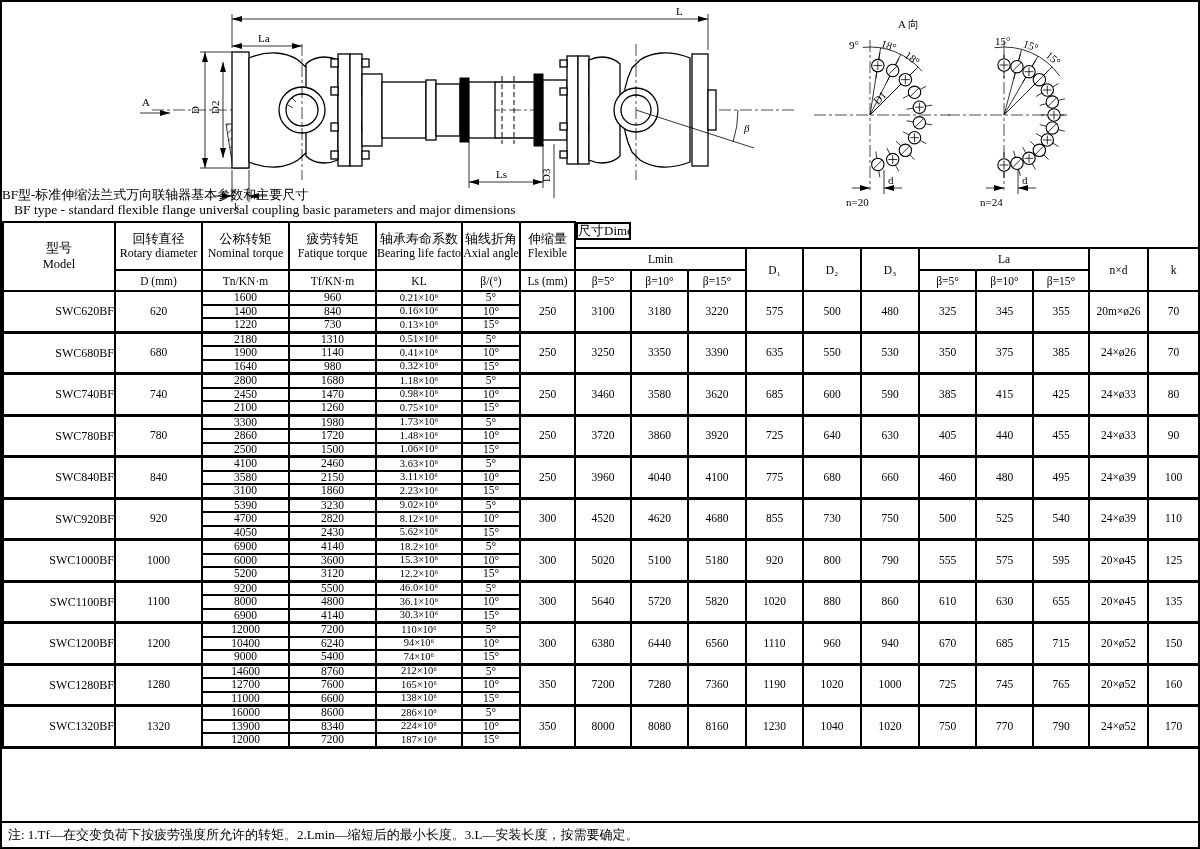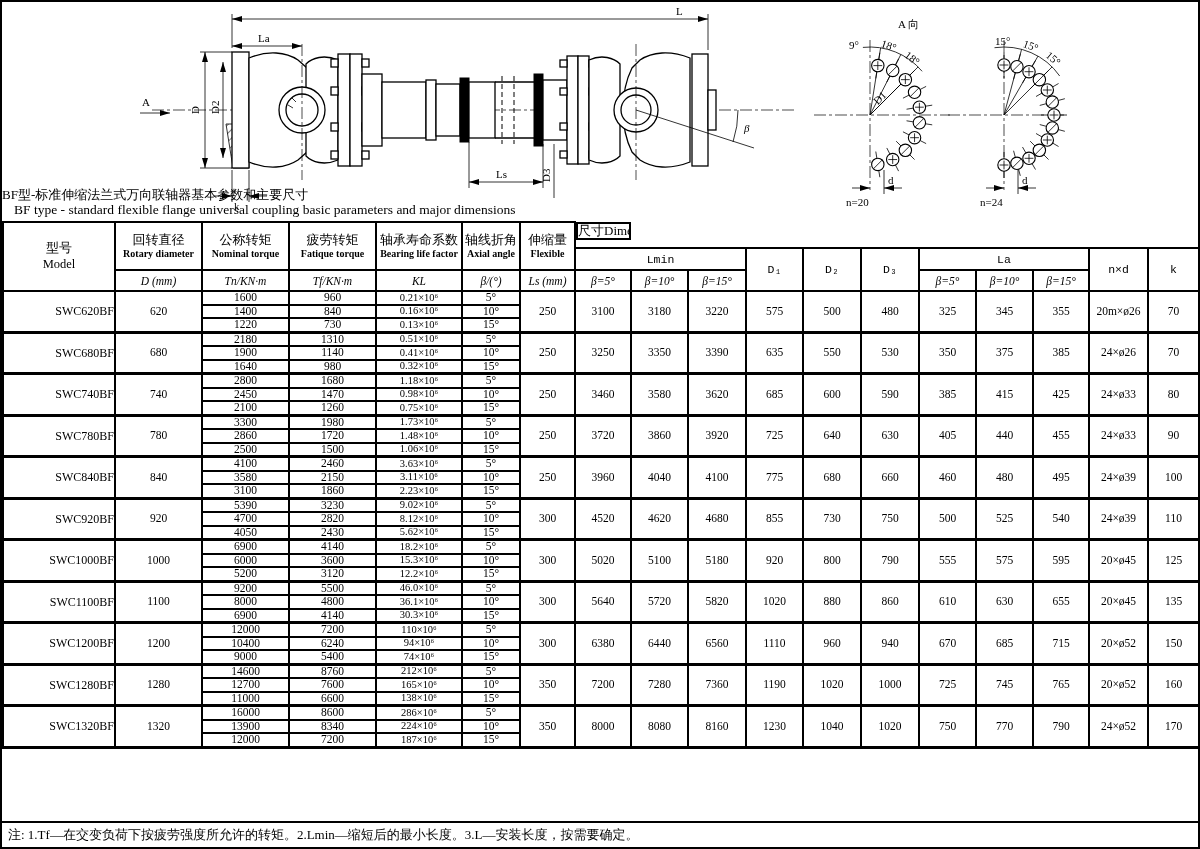--- a/index.html
+++ b/index.html
@@ -9,23 +9,23 @@
   svg .blk{fill:#000;stroke:#000;}
   svg .dimln{stroke:#000;stroke-width:.8;fill:none;}
   svg .cl{stroke:#000;stroke-width:.7;fill:none;stroke-dasharray:12 3 3 3;}
   svg .dsh{stroke:#000;stroke-width:1;stroke-dasharray:5 3;fill:none;}
   svg .bolt{fill:#fff;stroke:#000;stroke-width:1.1;}
   .cap1{position:absolute;left:0;top:184px;font-size:13px;}
   .cap2{position:absolute;left:12px;top:200px;font-size:13.5px;}
   .tblwrap{position:absolute;top:219px;left:0;width:1196px;height:626px;display:flex;flex-direction:column;}
   table{table-layout:fixed;border-collapse:collapse;width:1196px;}
   th,td{border:2px solid #000;padding:0;text-align:center;vertical-align:middle;font-weight:normal;overflow:hidden;white-space:nowrap;}
-  thead tr.h1{height:26px;} thead tr.h2{height:22px;font-family:Liberation Mono, monospace;} thead tr.h3{height:21px;font-style:italic;}
+  thead tr.h1{height:26px;} thead tr.h2{height:22px;} thead tr.h3{height:21px;}
   thead .cn{display:block;font-size:13px;line-height:1.1;}
-  thead .en{display:block;font-size:10px;line-height:1.1;font-weight:bold;}
+  thead .en{display:block;font-size:12px;line-height:1.1;}
   thead .hm{font-size:12.5px;line-height:1.3;}
   thead tr.h2 th,thead tr.h3 th{font-size:11.5px;}
   tbody tr{height:13px;}
   tbody td{font-size:11.5px;line-height:1;}
   tbody td.model{font-size:12px;text-align:right;}
   tbody td.kl{font-size:10.5px;}
   td.gb{border-bottom-width:3px;}
   .notes{margin-top:auto;}
   .note-row{border-top:2px solid #000;height:24px;line-height:24px;padding-left:6px;font-size:13px;white-space:nowrap;overflow:hidden;}
   .note-row.en{font-size:13.5px;}

